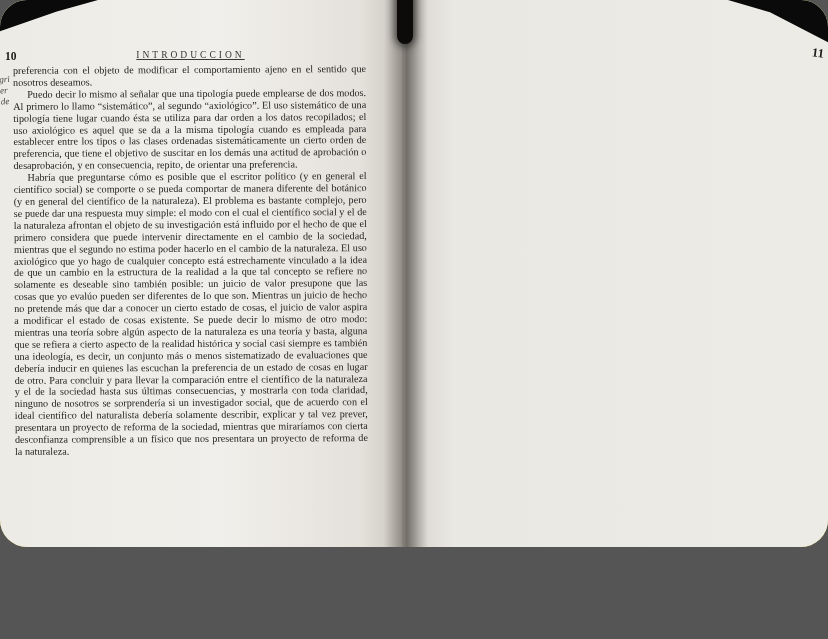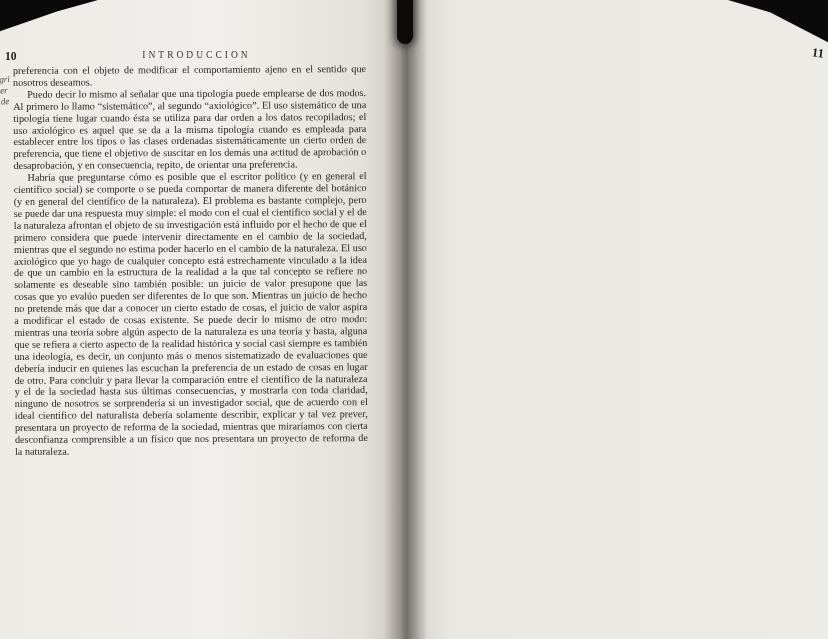--- a/index.html
+++ b/index.html
@@ -1,24 +1,25 @@
 <!DOCTYPE html>
 <html lang="es"><head>
 <meta charset="utf-8">
 <style>
   html, body { margin: 0; padding: 0; background: #555; }
   .scan {
     position: relative;
     width: 828px;
-    height: 639px;
+    height: 547px;
     overflow: hidden;
     background: #fde047;
     box-shadow: inset 0 0 14px rgba(0,0,0,0.25);
     font-family: "Liberation Serif", "DejaVu Serif", serif;
     color: #2a2826;
+    border-radius: 27px;
   }
   .page { position: absolute; top: 0; height: 639px; }
   .page-left {
     left: 0; width: 402px;
     background: linear-gradient(to right, #ecebe6 0%, #f1efeb 55%, #e4e1db 90%, #c9c5be 100%);
   }
   .page-right {
     left: 402px; width: 426px;
     background: linear-gradient(to right, #b9b5ad 0%, #dbd8d2 4%, #eae8e3 12%, #edebe6 100%);
   }
@@ -38,21 +39,21 @@
     clip-path: polygon(0 0, 100% 0, 58% 34%, 0 92%);
   }
   .corner-right {
     right: 0; width: 100px; height: 44px;
     clip-path: polygon(0 0, 100% 0, 100% 96%, 42% 28%);
   }
   .running-header {
     position: absolute; text-align: center;
     font-size: 9.5px; letter-spacing: 3px; color: #3a3835;
   }
-  .running-header.rh-left { left: 20px; top: 50px; width: 353px; }
+  .running-header.rh-left { left: 14px; top: 50px; width: 353px; text-decoration: underline; }
   .pagenum { position: absolute; font-weight: bold; color: #1c1b19; }
   .pn-left { left: 5px; top: 50px; font-size: 11.5px; }
   .pn-right { right: 4px; top: 46px; font-size: 12.5px; transform: rotate(7deg); }
   .body {
     position: absolute;
     font-size: 10.2px;
     line-height: 11.9px;
     text-align: justify;
     hyphens: auto;
     color: #242220;

